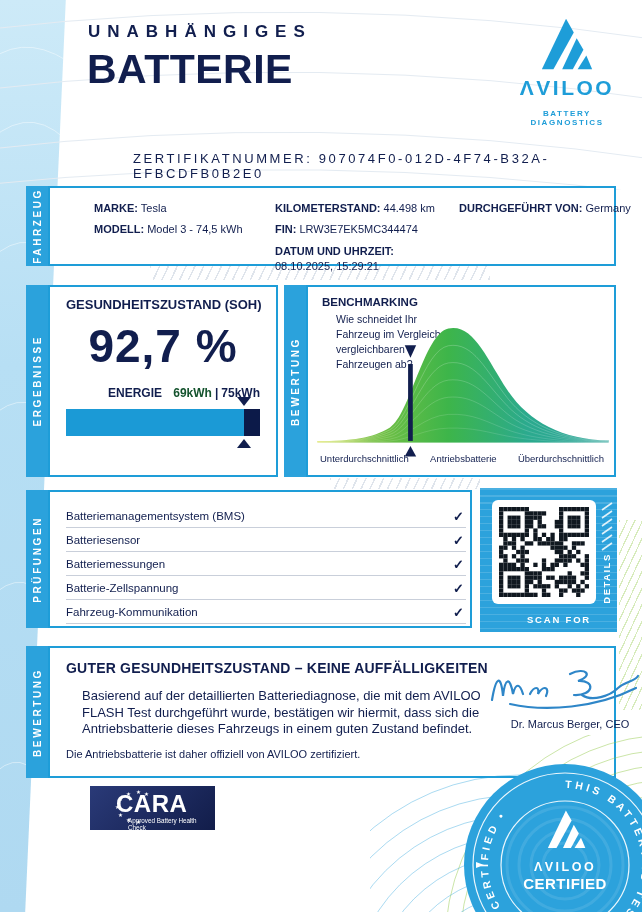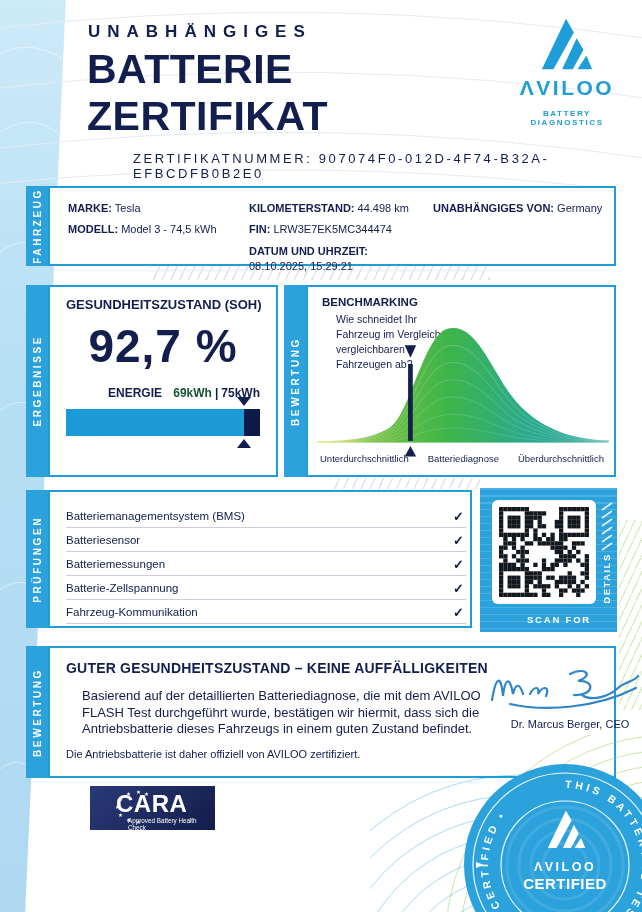--- a/index.html
+++ b/index.html
@@ -23,21 +23,21 @@
   .logo .mark{display:block;margin:0 auto;}
   .logo .word{font-size:21px;font-weight:800;letter-spacing:2.5px;margin-top:4px;}
   .logo .tag{font-size:8px;font-weight:700;letter-spacing:1.6px;margin-top:9px;}
 
   
   .sec-tab{position:absolute;width:22px;background:#2BA2DC;color:#fff;display:flex;align-items:center;justify-content:center;}
   .sec-tab span{writing-mode:vertical-rl;transform:rotate(180deg);font-size:10px;font-weight:800;letter-spacing:2.6px;white-space:nowrap;}
   .sec-box{position:absolute;background:#fff;border:2.5px solid #1E9DD8;box-sizing:border-box;}
 
   
-  .fld{font-size:11px;line-height:21px;white-space:nowrap;}
+  .fld{font-size:11px;line-height:21px;white-space:nowrap;margin-left:26px;}
   .fld b{font-weight:700;}
   .vcol{position:absolute;top:10px;}
 
   
   .soh-title{position:absolute;left:16px;top:10px;font-size:13px;font-weight:800;}
   .soh-val{position:absolute;left:0;right:0;top:32px;text-align:center;font-size:46px;font-weight:800;letter-spacing:1px;}
   .meter-row{position:absolute;left:16px;right:16px;font-size:12px;font-weight:700;display:flex;justify-content:space-between;margin-left:42px;}
   .val-blue{color:#14532d;font-weight:700;}
   .sep{margin:0 3px;}
   .bar-wrap{position:absolute;left:16px;right:16px;top:122px;height:27px;background:#0C1A49;}
@@ -107,21 +107,20 @@
     </g>
   </svg>
 
   <div class="hatch h-gray" style="left:150px;top:266px;width:340px;height:14px;"></div>
   <div class="hatch h-gray" style="left:330px;top:478px;width:150px;height:11px;"></div>
   <div class="hatch h-green" style="left:619px;top:520px;width:23px;height:190px;"></div>
 
   <div class="kicker">UNABHÄNGIGES</div>
   <div class="title">
     <div>BATTERIE</div>
-    <div>ZERTIFIKAT</div>
   </div>
   <div class="certnum">
     <span>ZERTIFIKATNUMMER:</span>
     <span>907074F0-012D-4F74-B32A-EFBCDFB0B2E0</span>
   </div>
 
   <div class="logo">
     <svg class="mark" width="58" height="56" viewBox="0 0 60 56">
       <g fill="#1E9DD8">
         <polygon points="29,2 37,16 16,54 4,54"></polygon>
@@ -143,21 +142,21 @@
     </div>
     <div class="vcol" style="left:199px;">
       <div class="fld"><b>KILOMETERSTAND:</b> <span>44.498 km</span></div>
       <div class="fld"><b>FIN:</b> <span>LRW3E7EK5MC344474</span></div>
       <div class="fld" style="line-height:15px;margin-top:4px;">
         <b style="display:block;">DATUM UND UHRZEIT:</b>
         <span>08.10.2025, 15:29:21</span>
       </div>
     </div>
     <div class="vcol" style="left:383px;">
-      <div class="fld"><b>UNABHÄNGIGES VON:</b> <span>Germany</span></div>
+      <div class="fld"><b>DURCHGEFÜHRT VON:</b> <span>Germany</span></div>
     </div>
   </div>
 
   <div class="sec-tab" style="left:26px;top:285px;height:192px;">
     <span>ERGEBNISSE</span>
   </div>
   <div class="sec-box" style="left:48px;top:285px;width:230px;height:192px;">
     <div class="soh-title">GESUNDHEITSZUSTAND (SOH)</div>
     <div class="soh-val">92,7 %</div>
     <div class="meter-row" style="top:99px;">
@@ -200,21 +199,21 @@
         <use href="#bellP" transform="translate(0 217.5) scale(1 .13)"></use>
       </g>
       <g id="bench-marker" fill="#111E4E" transform="translate(179.2 0)">
         <polygon points="-11,62 11,62 0,86"></polygon>
         <rect x="-4.5" y="98" width="9" height="148"></rect>
         <polygon points="0,256 -11,276 11,276"></polygon>
       </g>
     </svg>
     <div class="bm-labels">
       <span>Unterdurchschnittlich</span>
-      <span>Batteriediagnose</span>
+      <span>Antriebsbatterie</span>
       <span>Überdurchschnittlich</span>
     </div>
   </div>
 
   <div class="sec-tab" style="left:26px;top:490px;height:138px;">
     <span>PRÜFUNGEN</span>
   </div>
   <div class="sec-box" style="left:48px;top:490px;width:424px;height:138px;">
     <div class="chk-list">
       <div class="chk-row">

